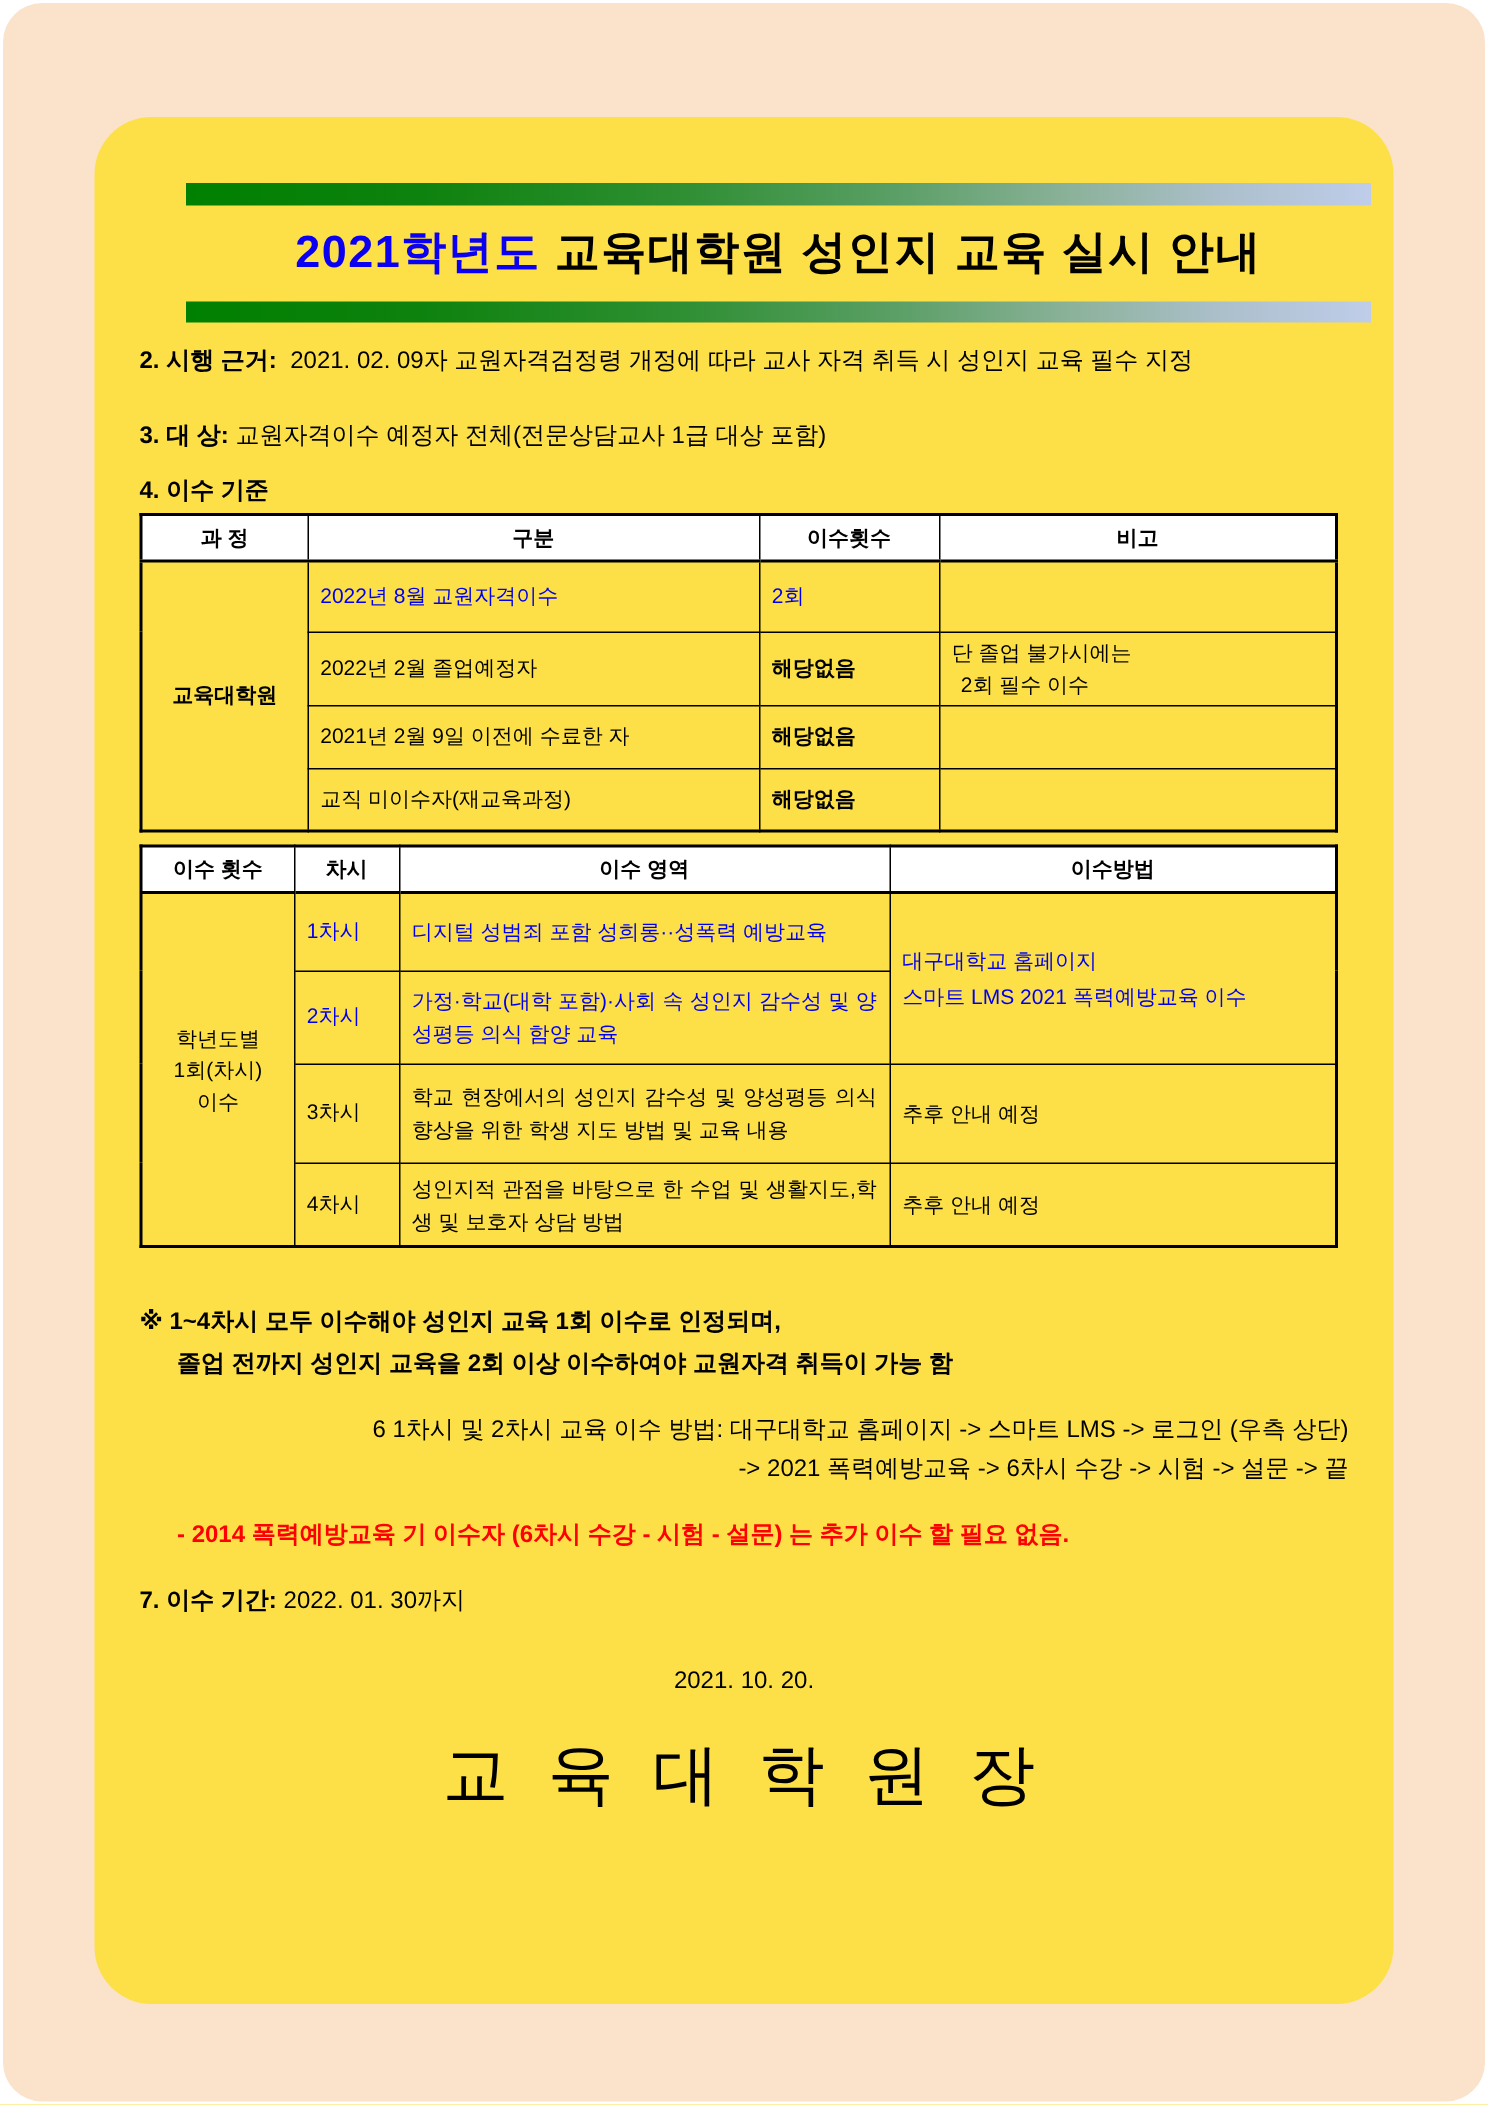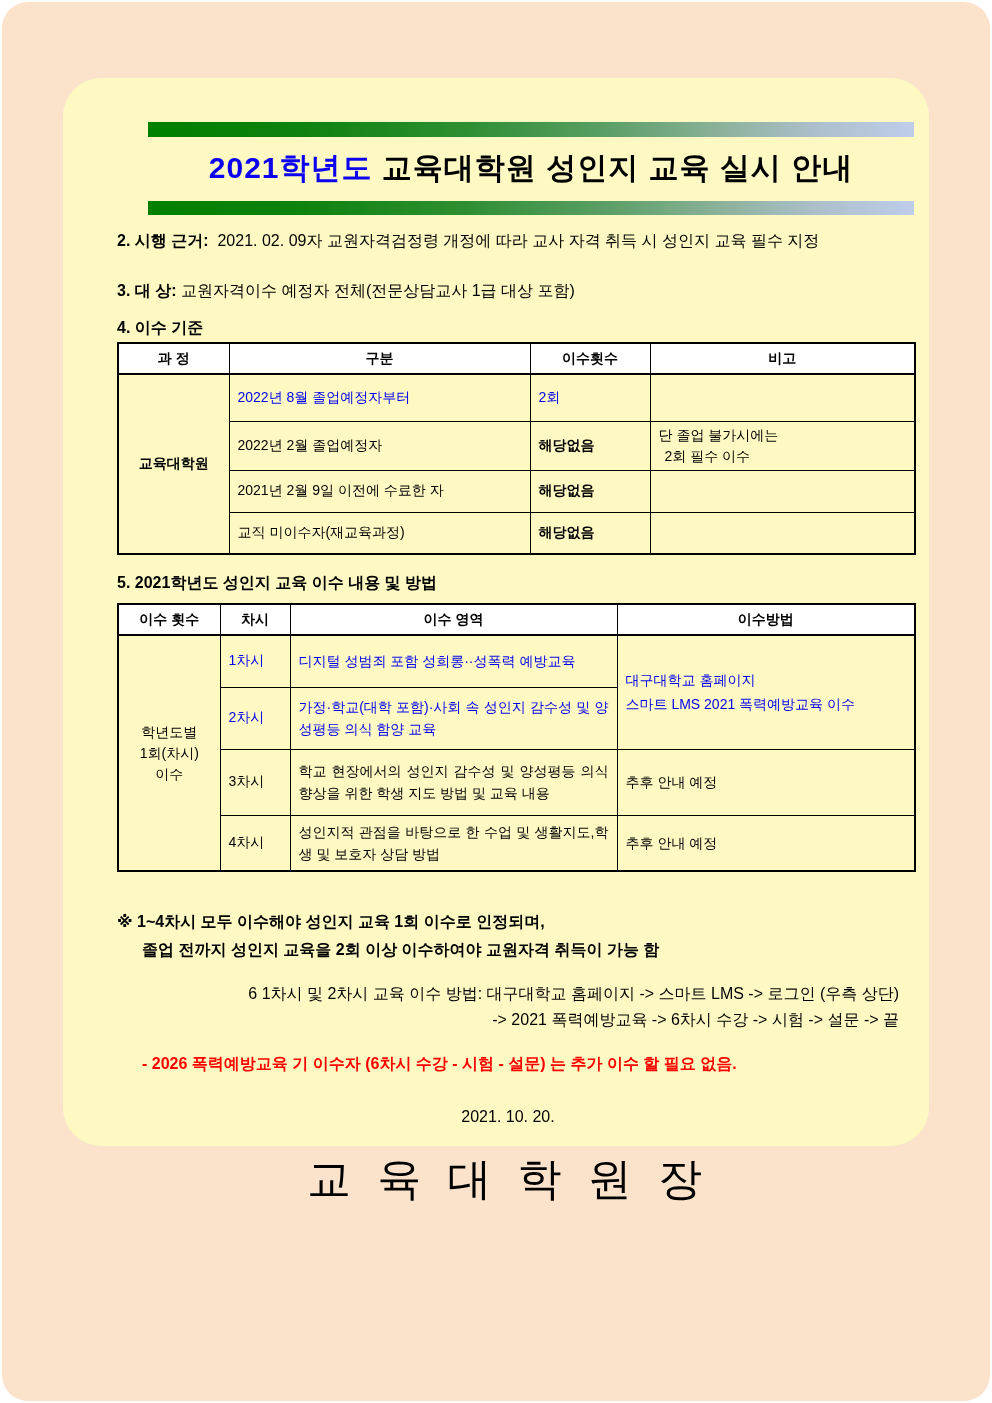--- a/index.html
+++ b/index.html
@@ -11,24 +11,23 @@
     color: #000;
     position: relative;
   }
   .bg-frame {
     position: absolute; left: 2px; top: 2px; right: 2px; bottom: 2px;
     background: #fbe3cb;
     border-radius: 26px;
   }
   .page {
     position: absolute; left: 63px; top: 78px;
-    width: 866px; height: 1068px;
-    background: #fef9c3;
+    width: 866px; height: 1258px;
+    background: #fde047;
     border-radius: 38px;
-    padding-left: 24px;
   }
   .header-block { margin: 44px 15px 0 61px; }
   .grad-bar {
     height: 15px;
     background: linear-gradient(90deg, #008000 0%, #0e820e 20%, #2f8f33 42%,
                 #5b9f66 60%, #8cb29b 75%, #abbfca 87%, #bfcdea 100%);
   }
   .grad-bar.bottom { height: 14px; }
   .doc-title {
     text-align: center;
@@ -124,21 +123,21 @@
       </colgroup>
       <tbody>
           <tr>
         <th>과 정</th>
         <th>구분</th>
         <th>이수횟수</th>
         <th>비고</th>
       </tr>
       <tr class="r1">
         <td rowspan="4" class="course-cell">교육대학원</td>
-        <td class="blue">2022년 8월 졸업예정자부터</td>
+        <td class="blue">2022년 8월 교원자격이수</td>
         <td class="tc blue">2회</td>
         <td></td>
       </tr>
       <tr class="r2">
         <td>2022년 2월 졸업예정자</td>
         <td class="tc b">해당없음</td>
         <td class="note-cell">
           <div>단 졸업 불가시에는</div>
           <div class="note-line2">2회 필수 이수</div>
         </td>
@@ -149,21 +148,20 @@
         <td></td>
       </tr>
       <tr class="r4">
         <td>교직 미이수자(재교육과정)</td>
         <td class="tc b">해당없음</td>
         <td></td>
       </tr>
     </tbody>
       </table>
 
-    <div class="h5">5. 2021학년도 성인지 교육 이수 내용 및 방법</div>
 
     <table class="tbl2">
       <colgroup>
         <col style="width:102px">
           <col style="width:70px">
           <col style="width:327px">
           <col style="width:298px">
       </colgroup>
       <tbody>
           <tr>
@@ -205,21 +203,22 @@
     <div class="note-star">
       <div>※ 1~4차시 모두 이수해야 성인지 교육 1회 이수로 인정되며,</div>
       <div class="note-star-l2">졸업 전까지 성인지 교육을 2회 이상 이수하여야 교원자격 취득이 가능 함</div>
     </div>
 
     <div class="item6">
       <div>6 1차시 및 2차시 교육 이수 방법: 대구대학교 홈페이지 -&gt; 스마트 LMS -&gt; 로그인 (우측 상단)</div>
       <div class="item6-l2">-&gt; 2021 폭력예방교육 -&gt;  6차시 수강 -&gt; 시험 -&gt; 설문 -&gt; 끝</div>
     </div>
 
-    <div class="red-line">- 2026 폭력예방교육 기 이수자 (6차시 수강 - 시험 - 설문) 는 추가 이수 할 필요 없음.</div>
-
+    <div class="red-line">- 2014 폭력예방교육 기 이수자 (6차시 수강 - 시험 - 설문) 는 추가 이수 할 필요 없음.</div>
+
+    <div class="item7"><span class="b">7.</span> <span class="b">이수 기간:</span> <span>2022. 01. 30까지</span></div>
 
     <div class="date-line">2021. 10. 20.</div>
 
     <div class="signature">교 육 대 학 원 장</div>
 
   </div>
 </div>
 
 </body></html>

